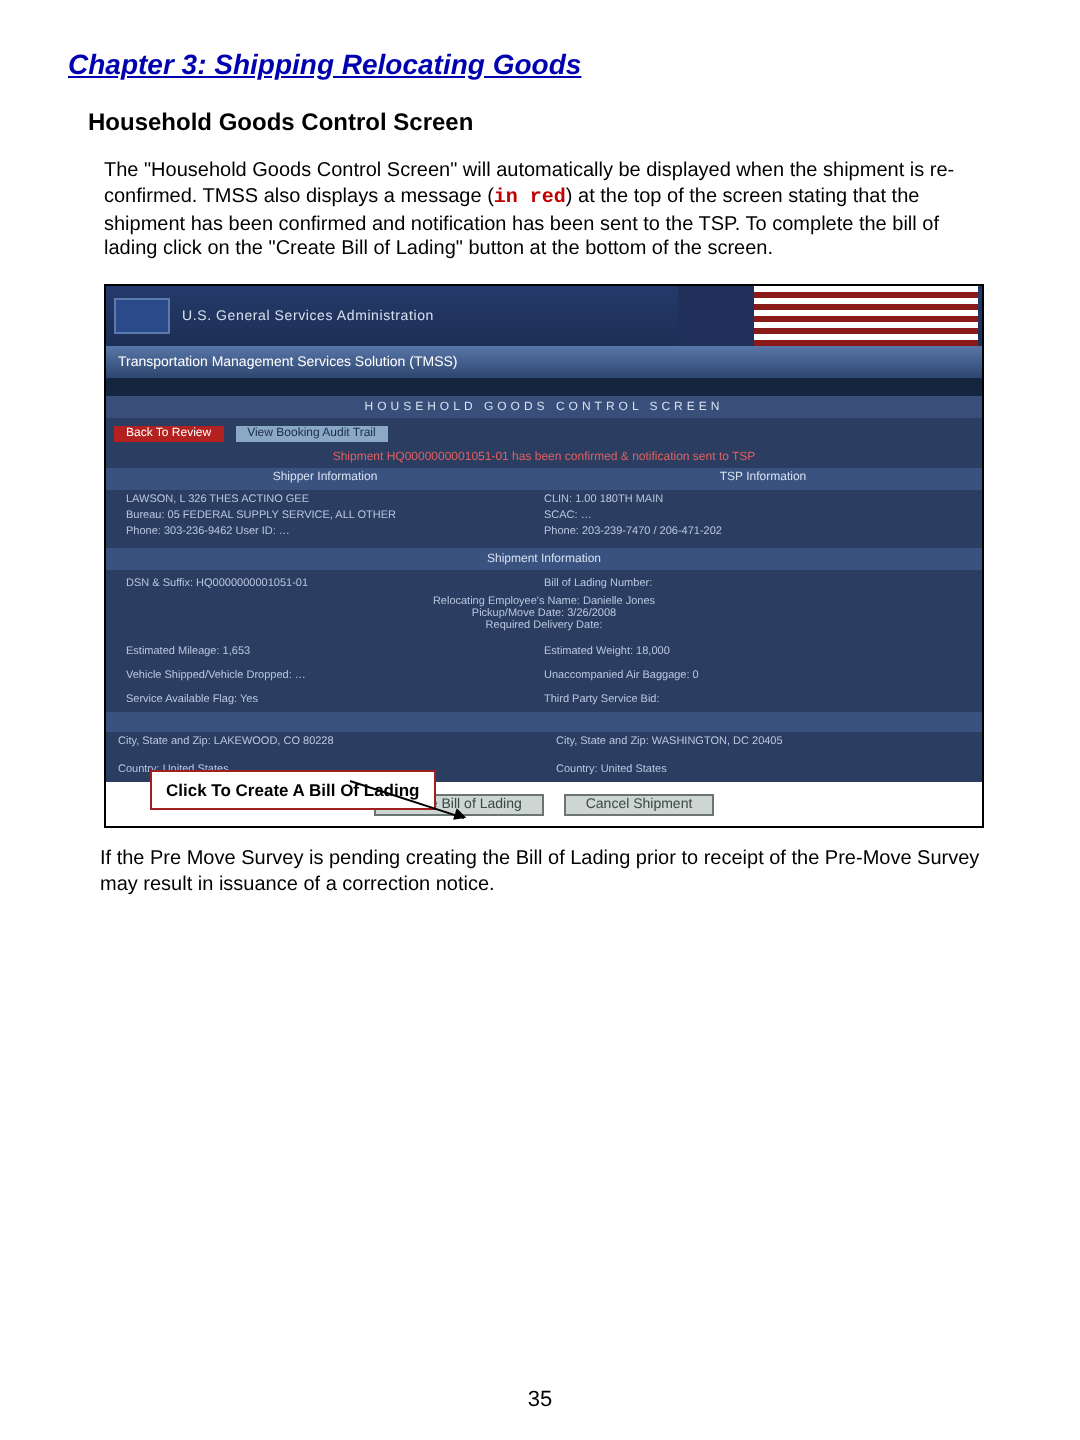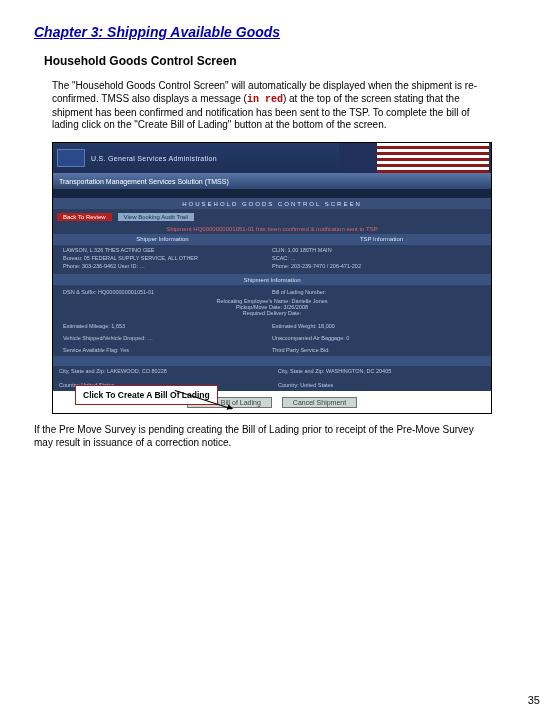--- a/index.html
+++ b/index.html
@@ -126,30 +126,30 @@
   .arrow {
     position:absolute; left:122px; bottom:22px;
     width:60px; height:1px; background:#000;
     transform:rotate(18deg); transform-origin:left center;
   }
   .arrow::after {
     content:""; position:absolute; right:-1px; top:-3px;
     border-left:6px solid #000; border-top:3px solid transparent; border-bottom:3px solid transparent;
   }
 
-  .para-after { margin:6px 12px 0 0; font-size:10px; line-height:1.28; }
+  .para-after { margin:6px 12px 0 16px; font-size:10px; line-height:1.28; }
   .page-num {
     position:absolute; bottom:14px; left:0; right:0;
-    text-align:right; font-size:11px; color:#000;
+    text-align:center; font-size:11px; color:#000;
   }
 </style>
 </head>
 <body>
 
-<div class="chapter-title">Chapter 3:  Shipping Available Goods</div>
+<div class="chapter-title">Chapter 3:  Shipping Relocating Goods</div>
 
 <div class="section-title">Household Goods Control Screen</div>
 
 <p class="para">
   <span>The "Household Goods Control Screen" will automatically be displayed when the shipment is re-confirmed.  TMSS also displays a message (</span><span class="inred">in red</span><span>) at the top of the screen stating that the shipment has been confirmed and notification has been sent to the TSP.  To complete the bill of lading click on the "Create Bill of Lading" button at the bottom of the screen.</span>
 </p>
 
 <div class="shot-frame">
 
   <div class="gsa-header">

